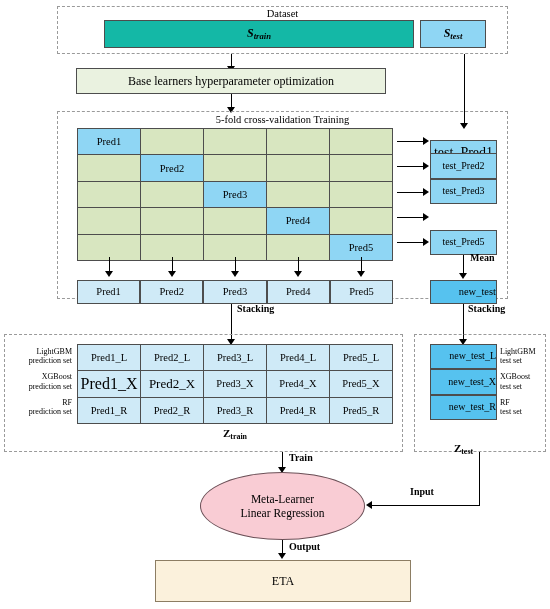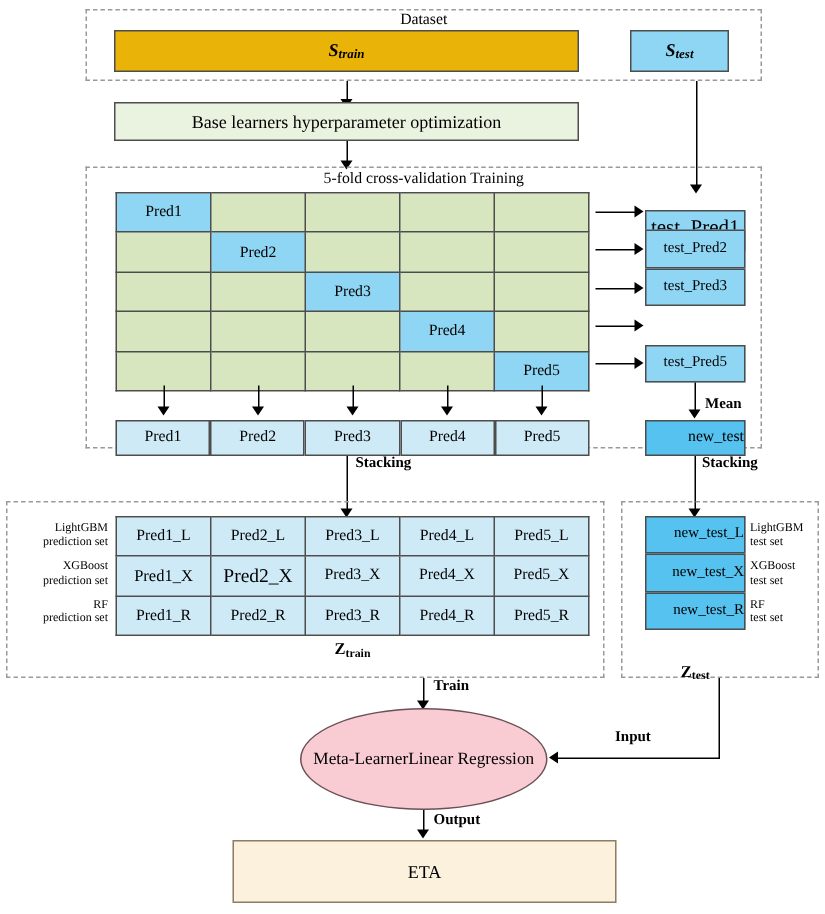--- a/index.html
+++ b/index.html
@@ -18,21 +18,21 @@
 
   
   .box{
     position:absolute;box-sizing:border-box;
     border:1px solid #4d4d4d;
     display:flex;align-items:center;justify-content:center;
     text-align:center;
     font-size:11px;
     line-height:1.05;
   }
-  .green{background:#eab308;}
+  .green{background:#14b8a6;margin-left:28px;}
   .greenpale{background:#eaf2e0;}
   .bluemid{background:#8fd6f4;}
   .bluelight{background:#cfeaf7;}
   .bluedark{background:#56c2ef;justify-content:flex-end;}
   .pink{background:#f9ccd4;border:1px solid #6b5057;}
   .cream{background:#fbf1dc;border:1px solid #8c7d63;}
 
   .title{
     position:absolute;font-weight:normal;font-size:10.5px;
     text-align:center;width:100%;left:0;
@@ -74,21 +74,21 @@
   .ahead-r{position:absolute;width:0;height:0;
     border-top:4px solid transparent;border-bottom:4px solid transparent;
     border-left:6px solid #000;}
   .ahead-l{position:absolute;width:0;height:0;
     border-top:4px solid transparent;border-bottom:4px solid transparent;
     border-right:6px solid #000;}
 
   .ellipse{
     position:absolute;box-sizing:border-box;border-radius:50%;
     display:flex;align-items:center;justify-content:center;
-    text-align:center;font-size:11.5px;line-height:1.25;
+    flex-direction:column;text-align:center;font-size:11.5px;line-height:1.25;
   }
 </style>
 </head>
 <body>
 
 <div class="dashed" style="left:57px;top:6px;width:451px;height:48px;"></div>
 
 <div class="title" style="left:57px;width:451px;top:8px;">Dataset</div>
 
 <div class="box green" style="left:76px;top:20px;width:310px;height:28px;">
@@ -168,21 +168,21 @@
     <div class="box bluelight" style="left: 63.2px; top: 0px; width: 63.2px; height: 24px; font-size: 10.5px;">Pred2</div>
     <div class="box bluelight" style="left: 126.4px; top: 0px; width: 63.2px; height: 24px; font-size: 10.5px;">Pred3</div>
     <div class="box bluelight" style="left: 189.6px; top: 0px; width: 63.2px; height: 24px; font-size: 10.5px;">Pred4</div>
     <div class="box bluelight" style="left: 252.8px; top: 0px; width: 63.2px; height: 24px; font-size: 10.5px;">Pred5</div>
   </div>
 
 <div class="box bluedark" style="left:430px;top:280px;width:67px;height:24px;font-size:10.5px;">
   <span>new_test</span>
 </div>
 
-<div class="caption" style="left:470px;top:264px;">Mean</div>
+<div class="caption" style="left:470px;top:252px;">Mean</div>
 
 <div class="caption" style="left:237px;top:303px;">Stacking</div>
 <div class="caption" style="left:468px;top:303px;">Stacking</div>
 
 <div class="vline" style="left:231px;top:304px;height:36px;"></div>
 <div class="ahead-d" style="left:227px;top:339px;"></div>
 
 <div class="vline" style="left:463px;top:304px;height:36px;"></div>
 <div class="ahead-d" style="left:459px;top:339px;"></div>
 
@@ -206,21 +206,21 @@
 <table class="gridtable" style="left:77px;top:344px;width:316px;height:76px;">
   <tbody>
       <tr>
         <td style="background: rgb(207, 234, 247); height: 25.3px; width: 20%; font-size: 10.5px;">Pred1_L</td>
         <td style="background: rgb(207, 234, 247); height: 25.3px; width: 20%; font-size: 10.5px;">Pred2_L</td>
         <td style="background: rgb(207, 234, 247); height: 25.3px; width: 20%; font-size: 10.5px;">Pred3_L</td>
         <td style="background: rgb(207, 234, 247); height: 25.3px; width: 20%; font-size: 10.5px;">Pred4_L</td>
         <td style="background: rgb(207, 234, 247); height: 25.3px; width: 20%; font-size: 10.5px;">Pred5_L</td>
       </tr>
       <tr>
-        <td style="background: rgb(207, 234, 247); height: 25.3px; width: 20%; font-size: 11px;">Pred1_X</td>
+        <td style="background: rgb(207, 234, 247); height: 25.3px; width: 20%; font-size: 16px;">Pred1_X</td>
         <td style="background: rgb(207, 234, 247); height: 25.3px; width: 20%; font-size: 13px;">Pred2_X</td>
         <td style="background: rgb(207, 234, 247); height: 25.3px; width: 20%; font-size: 10.5px; text-align: center;">Pred3_X</td>
         <td style="background: rgb(207, 234, 247); height: 25.3px; width: 20%; font-size: 10.5px;">Pred4_X</td>
         <td style="background: rgb(207, 234, 247); height: 25.3px; width: 20%; font-size: 10.5px;">Pred5_X</td>
       </tr>
       <tr>
         <td style="background: rgb(207, 234, 247); height: 25.3px; width: 20%; font-size: 10.5px;">Pred1_R</td>
         <td style="background: rgb(207, 234, 247); height: 25.3px; width: 20%; font-size: 10.5px;">Pred2_R</td>
         <td style="background: rgb(207, 234, 247); height: 25.3px; width: 20%; font-size: 10.5px;">Pred3_R</td>
         <td style="background: rgb(207, 234, 247); height: 25.3px; width: 20%; font-size: 10.5px;">Pred4_R</td>

